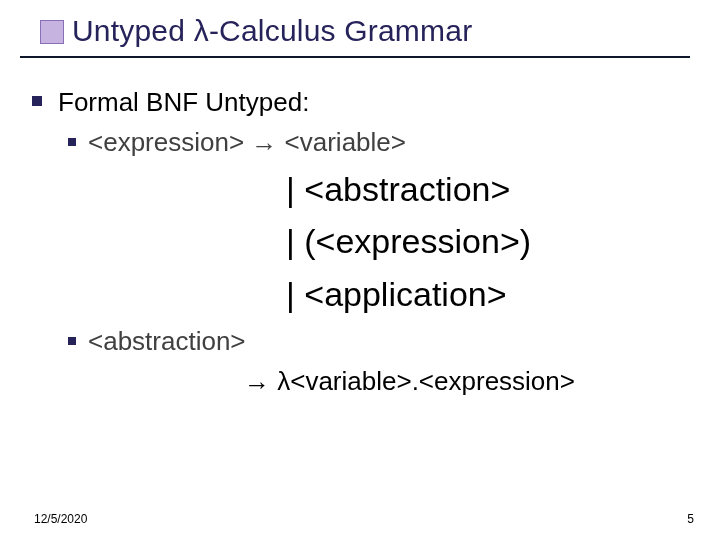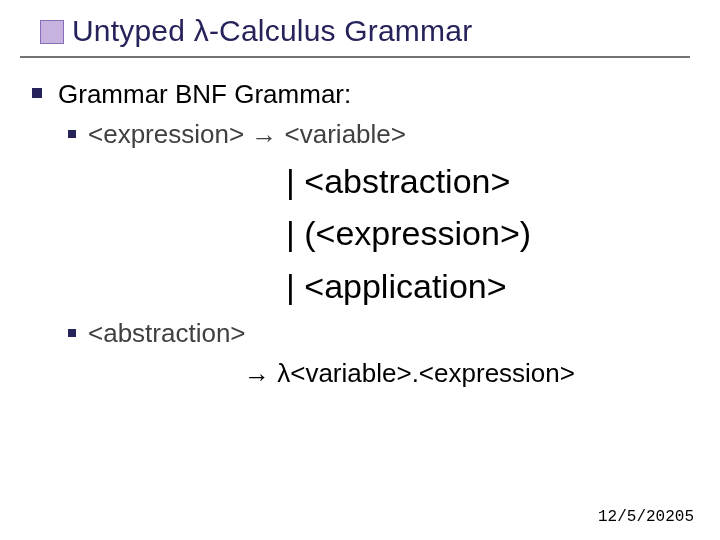--- a/index.html
+++ b/index.html
@@ -12,21 +12,22 @@
   .slide {
     width: 720px;
     height: 540px;
     position: relative;
     padding: 14px 20px 18px 20px;
   }
   .title-wrap {
     position: relative;
     padding-left: 52px;
     padding-bottom: 8px;
-    border-bottom: 2px solid #737373;
+    border-bottom: 2px solid #0f172a;
+    margin-bottom: 8px;
     width: 670px;
   }
   .title-wrap::before {
     content: "";
     position: absolute;
     left: 20px;
     top: 6px;
     width: 22px;
     height: 22px;
     background: #c6b3e0;
@@ -82,42 +83,42 @@
     padding-left: 218px;
     font-size: 26px;
     line-height: 1.55;
   }
   .footer {
     position: absolute;
     bottom: 14px;
     left: 34px;
     right: 26px;
     display: flex;
-    justify-content: flex-end;
-    font-size: 16px;
+    justify-content: space-between;
+    font-size: 12px;
     color: #000;
-    font-family: Liberation Mono, monospace;
+    font-family: Liberation Sans, sans-serif;
   }
 </style>
 </head>
 <body>
 
 <div class="slide">
 
   <div class="title-wrap">
     <h1 class="title">
       <span>Untyped </span><span>λ</span><span>-Calculus Grammar</span>
     </h1>
   </div>
 
   <div class="body">
 
     <div class="lvl1">
       <span class="bullet"></span>
-      <span>Grammar BNF Grammar:</span>
+      <span>Formal BNF Untyped:</span>
     </div>
 
     <div class="lvl2">
       <span class="bullet"></span>
       <span>&lt;expression&gt; → &lt;variable&gt;</span>
     </div>
     <div class="cont">
       <span>| &lt;abstraction&gt;</span>
     </div>
     <div class="cont">

